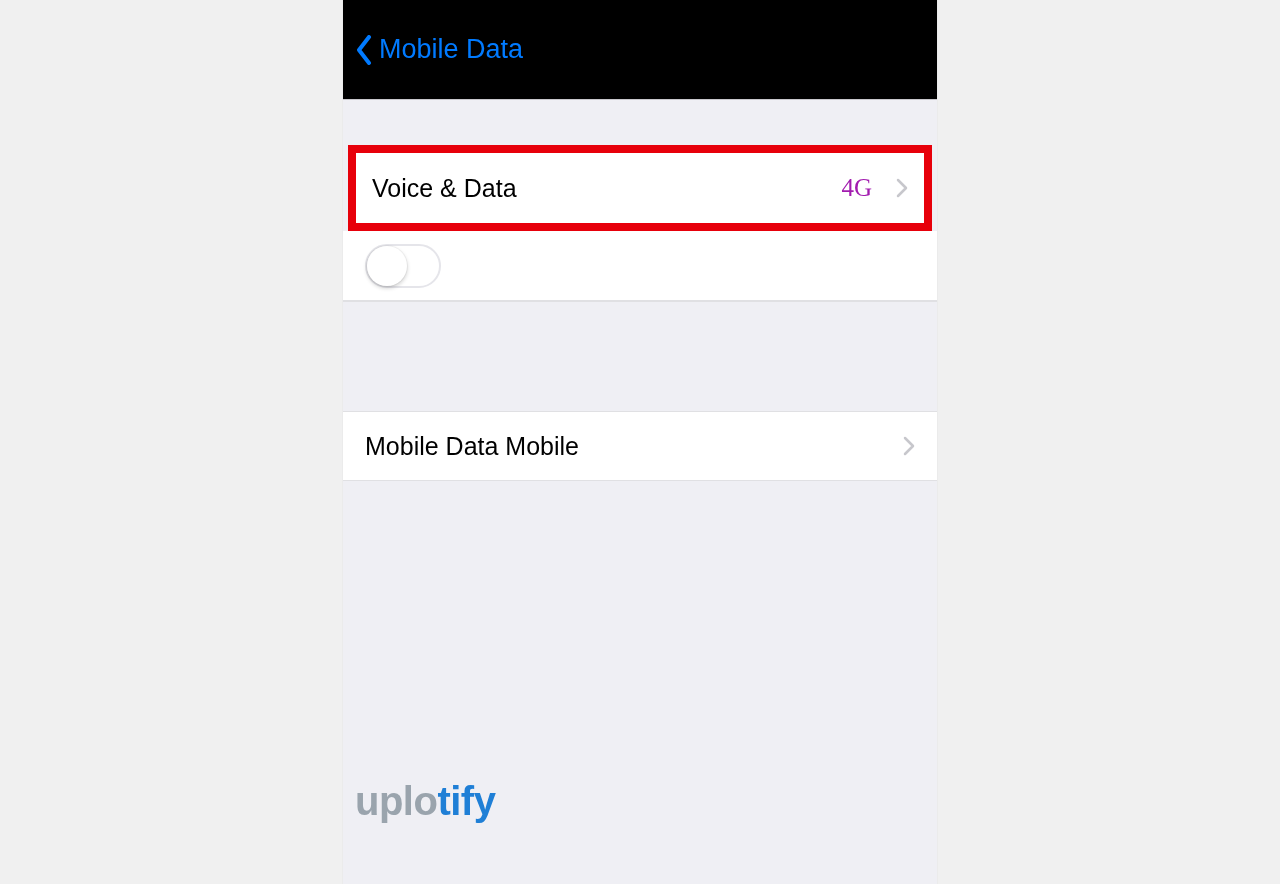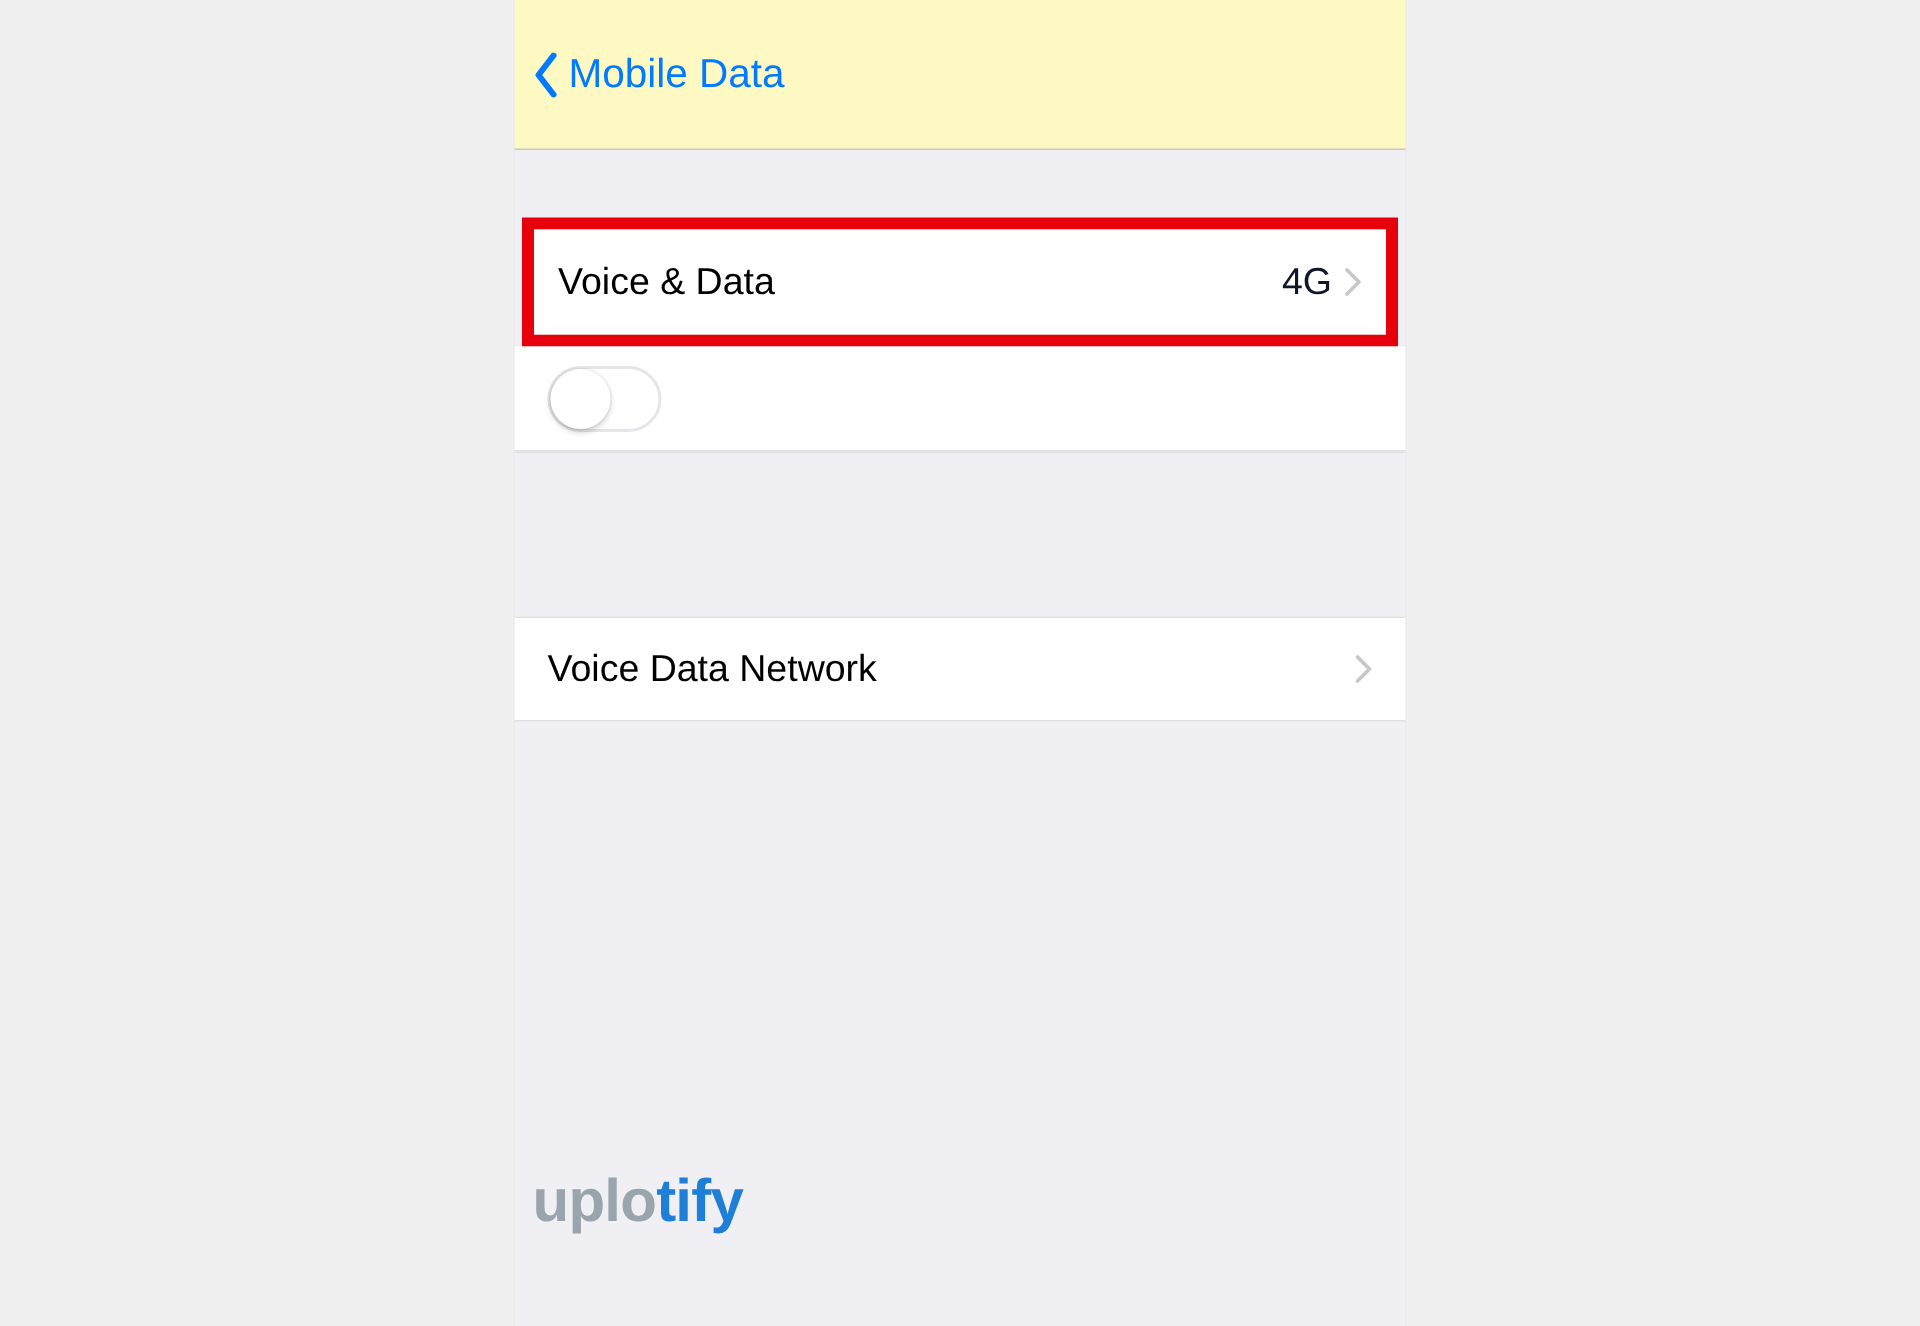--- a/index.html
+++ b/index.html
@@ -19,21 +19,21 @@
   .phone-frame {
     width: 594px;
     height: 884px;
     background: #efeff4;
     position: relative;
     overflow: hidden;
     box-shadow: 0 0 0 1px rgba(0,0,0,0.02);
   }
   .header {
     height: 100px;
-    background: #fef9c3;
+    background: #000000;
     border-bottom: 1px solid #c8c7cc;
     display: flex;
     align-items: center;
     padding-left: 12px;
   }
   .back-group {
     display: flex;
     align-items: center;
     cursor: pointer;
   }
@@ -72,22 +72,23 @@
     height: 70px;
     padding: 0 16px;
   }
   .row-label {
     font-size: 25px;
     color: #000;
     flex: 1;
   }
   .row-value {
     font-size: 25px;
-    color: #0f172a;
-    margin-right: 8px;
+    color: #a21caf;
+    margin-right: 24px;
+    font-family: Liberation Serif, serif;
   }
   .chevron-right {
     width: 12px;
     height: 20px;
   }
   .chevron-right svg {
     width: 100%;
     height: 100%;
   }
   .toggle {
@@ -167,21 +168,21 @@
 
   <div class="row">
     <div class="toggle">
       <div class="toggle-knob"></div>
     </div>
   </div>
 
   <div class="spacer-mid"></div>
 
   <div class="row row-network">
-    <span class="row-label">Voice Data Network</span>
+    <span class="row-label">Mobile Data Mobile</span>
     <span class="chevron-right">
       <svg viewBox="0 0 12 20">
           <polyline points="2,2 10,10 2,18" fill="none" stroke="#c7c7cc" stroke-width="2.5" stroke-linecap="round" stroke-linejoin="round"></polyline>
         </svg>
     </span>
   </div>
 
   <div class="fill-area"></div>
 
   <div class="watermark">

